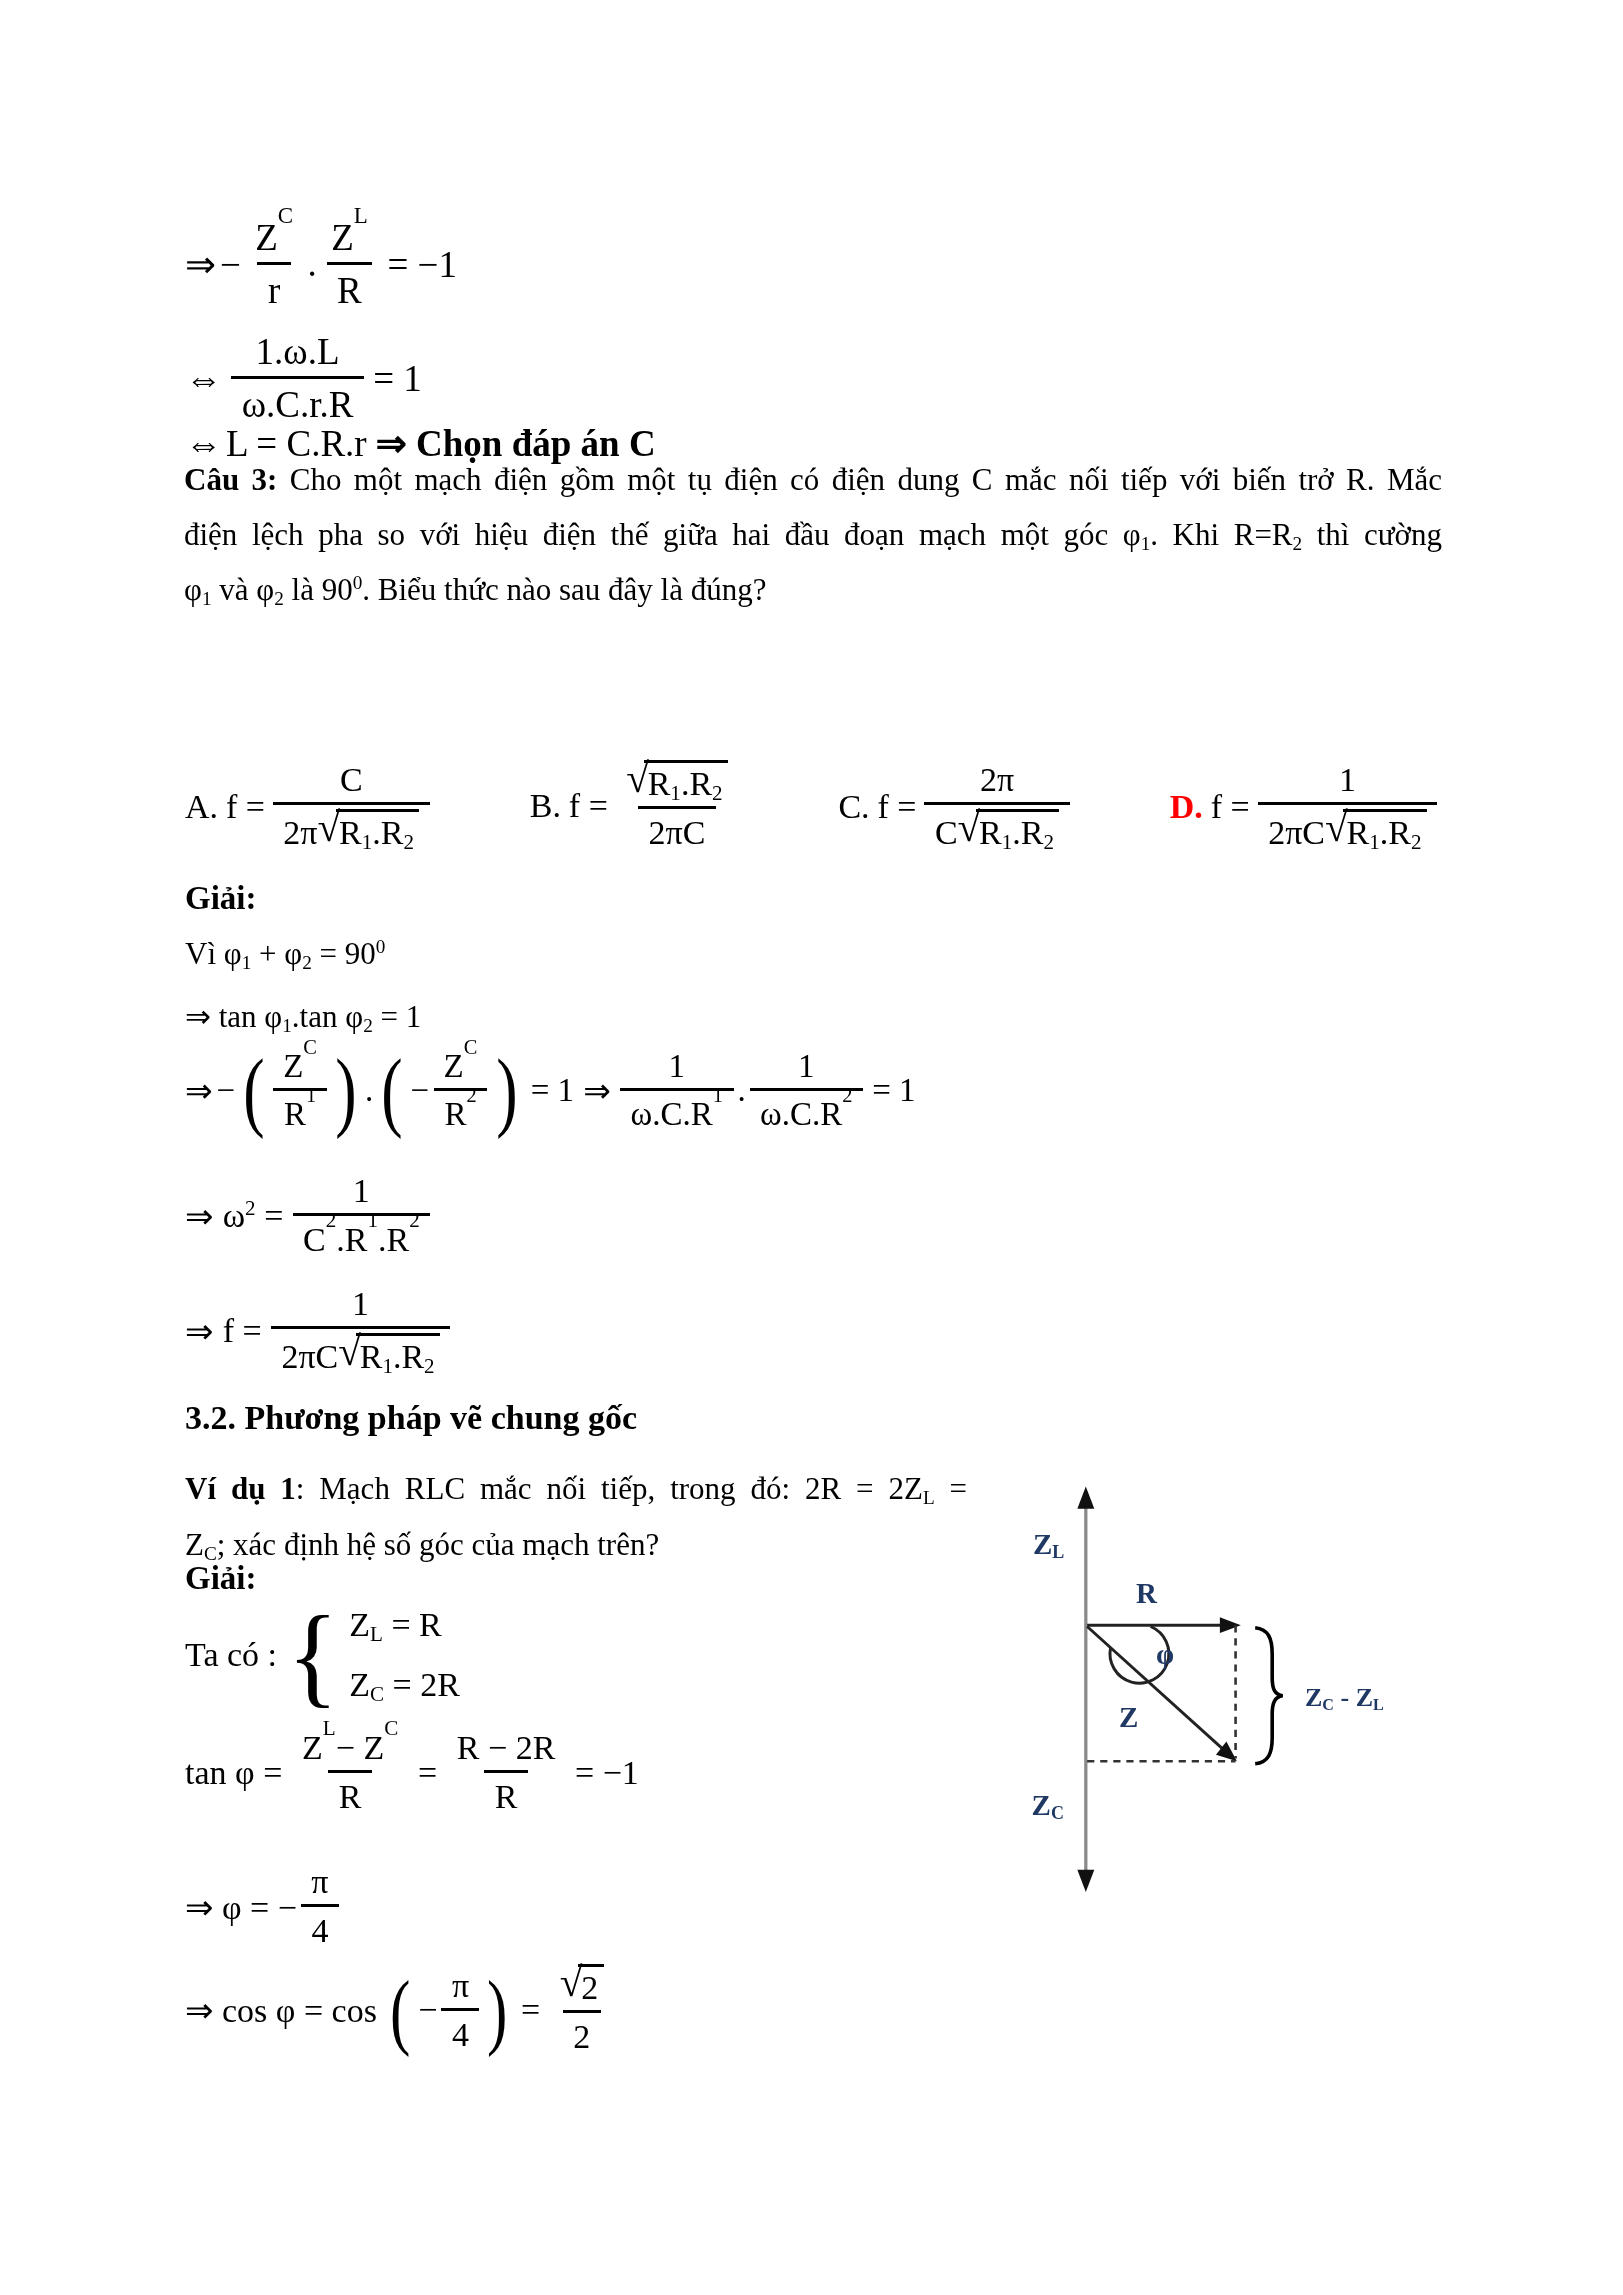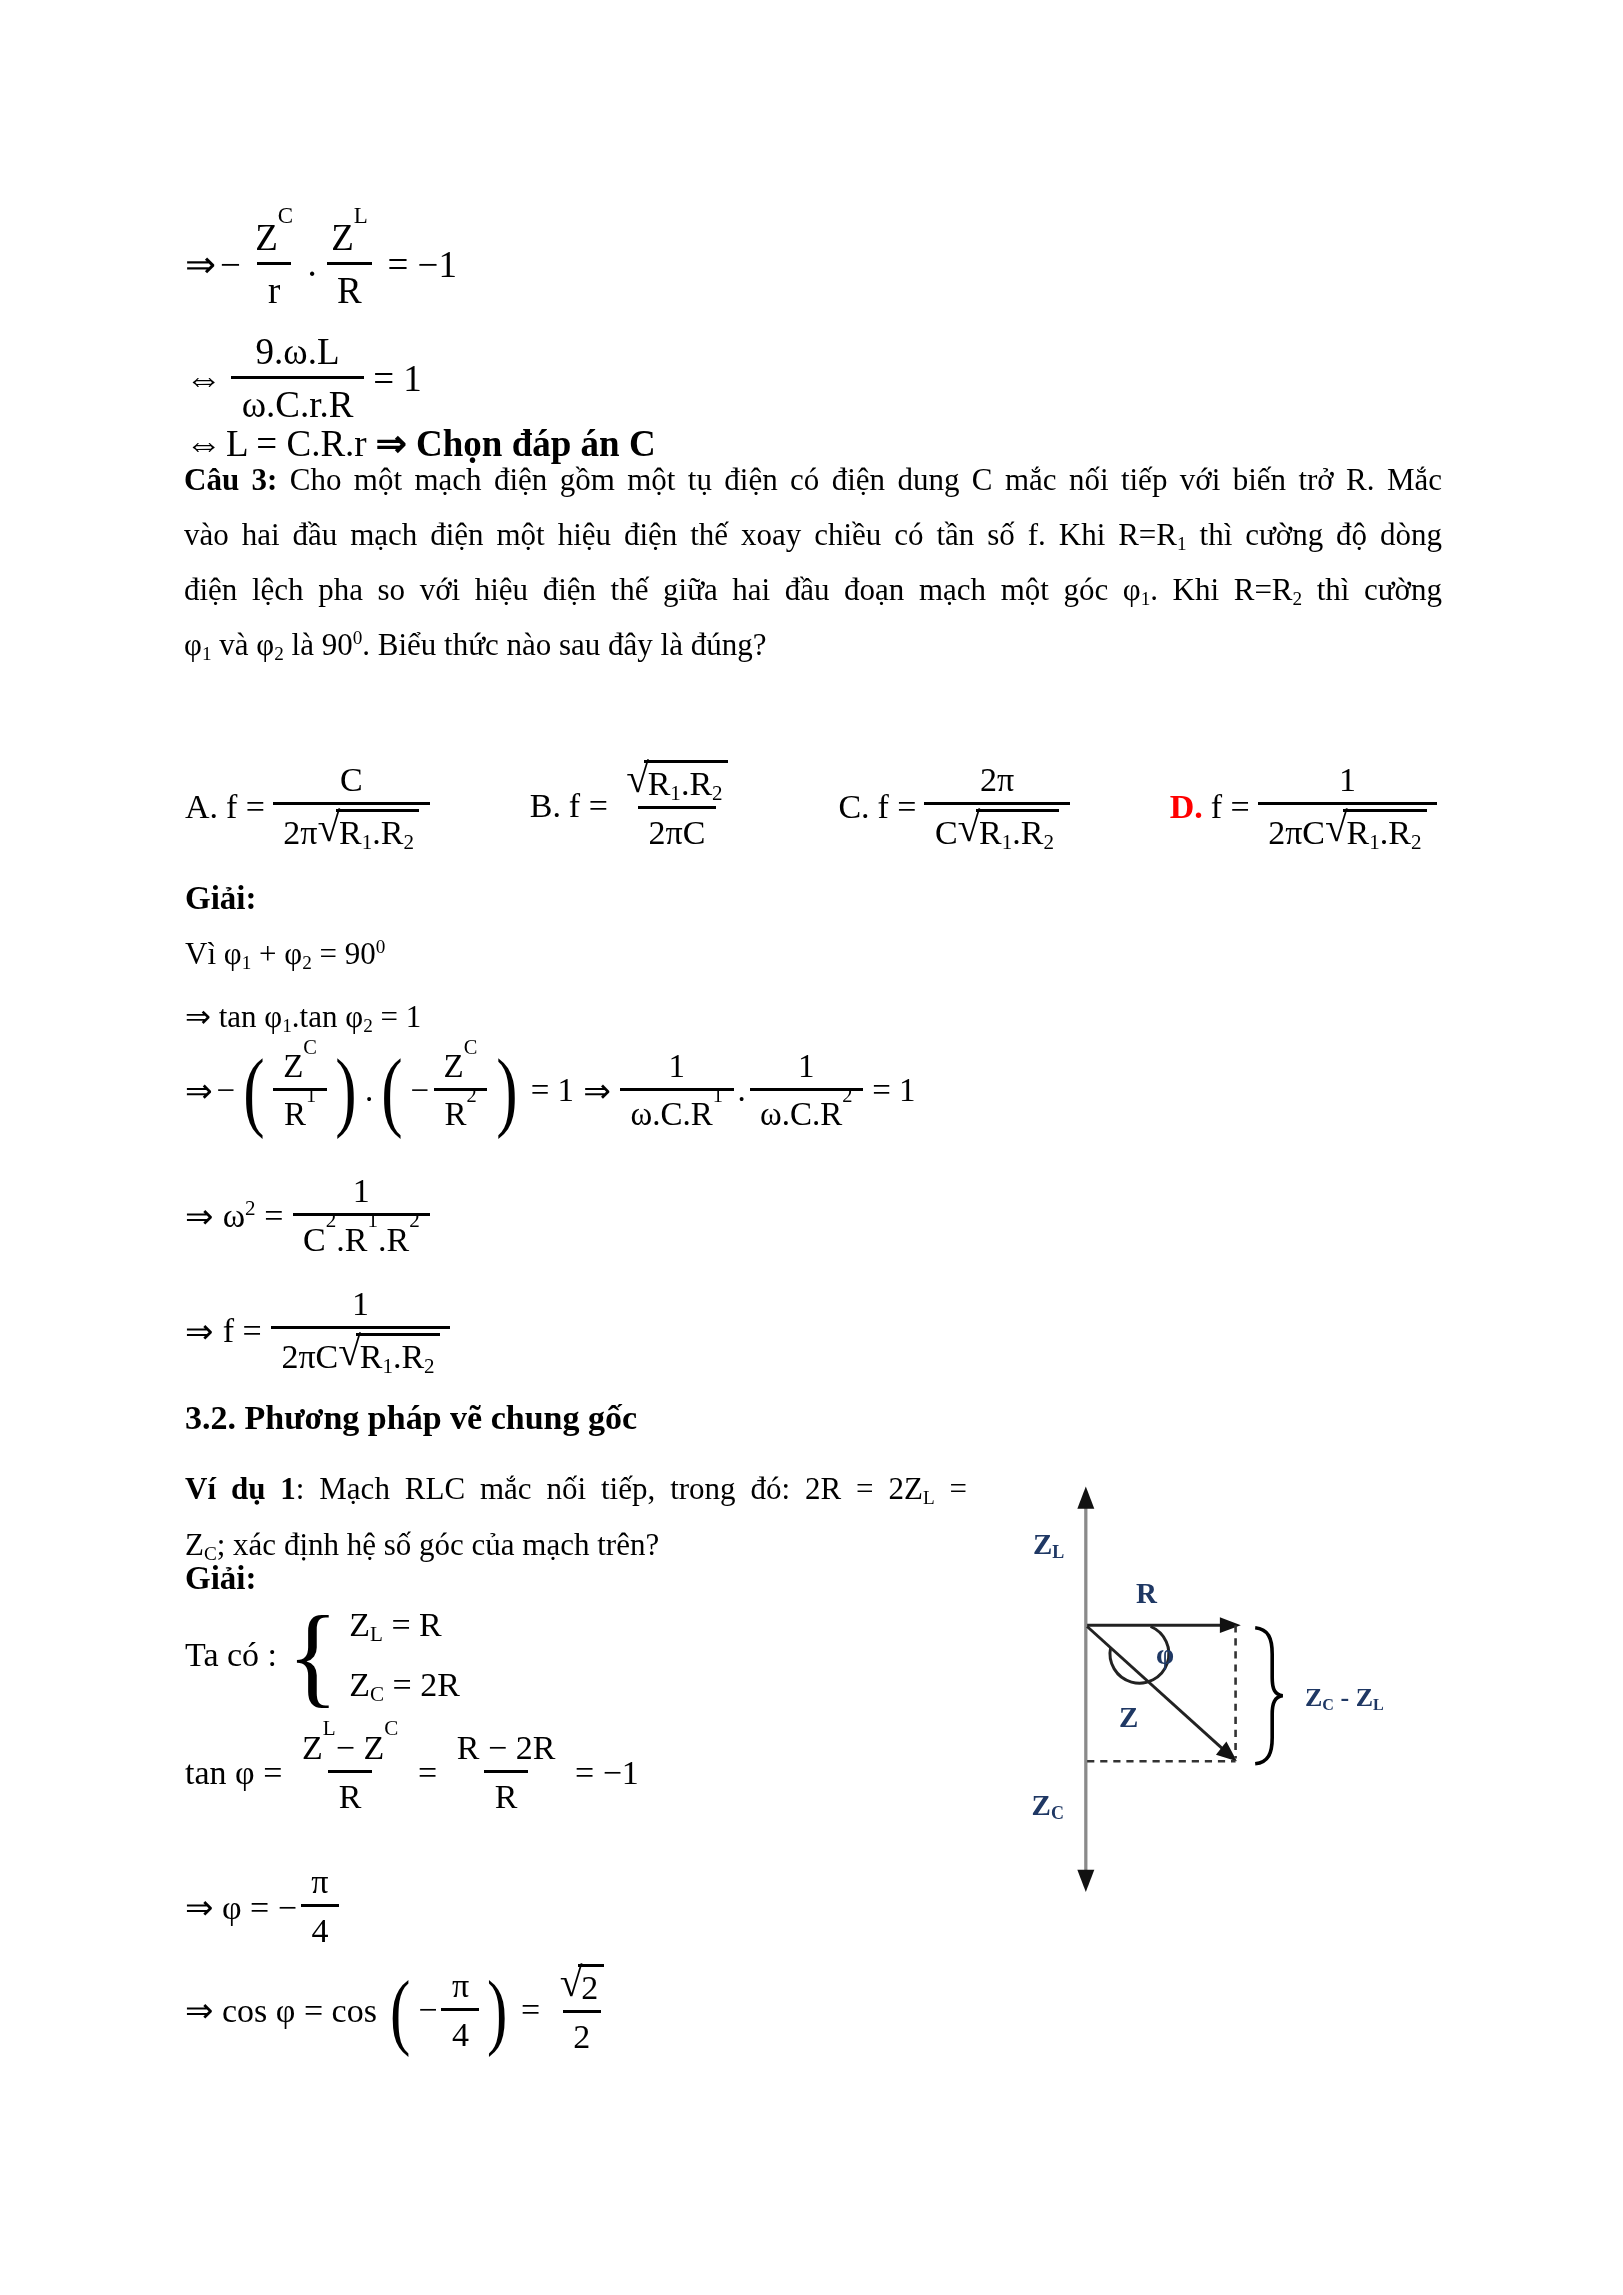--- a/index.html
+++ b/index.html
@@ -65,36 +65,35 @@
     <span class="frac">
       <span class="num">Z<sub>L</sub></span>
       <span class="den">R</span>
     </span>
     <span>= −1</span>
   </div>
 
   <div class="eq abs" style="left:185px; top:330px;">
     <span>⇔</span>
     <span class="frac">
-      <span class="num">9.ω.L</span>
+      <span class="num">1.ω.L</span>
       <span class="den">ω.C.r.R</span>
     </span>
     <span>= 1</span>
   </div>
 
   <div class="eq abs" style="left:185px; top:422px;">
     <span class="tight">⇔</span>
     <span>L = C.R.r</span>
     <span class="b">⇒</span>
     <span class="b">Chọn đáp án C</span>
   </div>
 
   <div class="abs" style="left:184px; top:452px;">
     <div class="body-line jline"><span class="b">Câu 3:</span> <span>Cho một mạch điện gồm một tụ điện có điện dung C mắc nối tiếp với biến trở R. Mắc</span></div>
-    <div class="body-line jline">vào hai đầu mạch điện một hiệu điện thế xoay chiều có tần số f. Khi R=R<sub>1</sub> thì cường độ dòng</div>
     <div class="body-line jline">điện lệch pha so với hiệu điện thế giữa hai đầu đoạn mạch một góc φ<sub>1</sub>. Khi R=R<sub>2</sub> thì cường</div>
     <div class="body-line">φ<sub>1</sub> và φ<sub>2</sub> là 90<sup>0</sup>. Biểu thức nào sau đây là đúng?</div>
   </div>
 
   <div class="opts abs" style="left:185px; top:736px; height:141px;">
     <div class="opt">
       <span>A.</span>
       <span>f =</span>
       <span class="frac">
         <span class="num">C</span>

